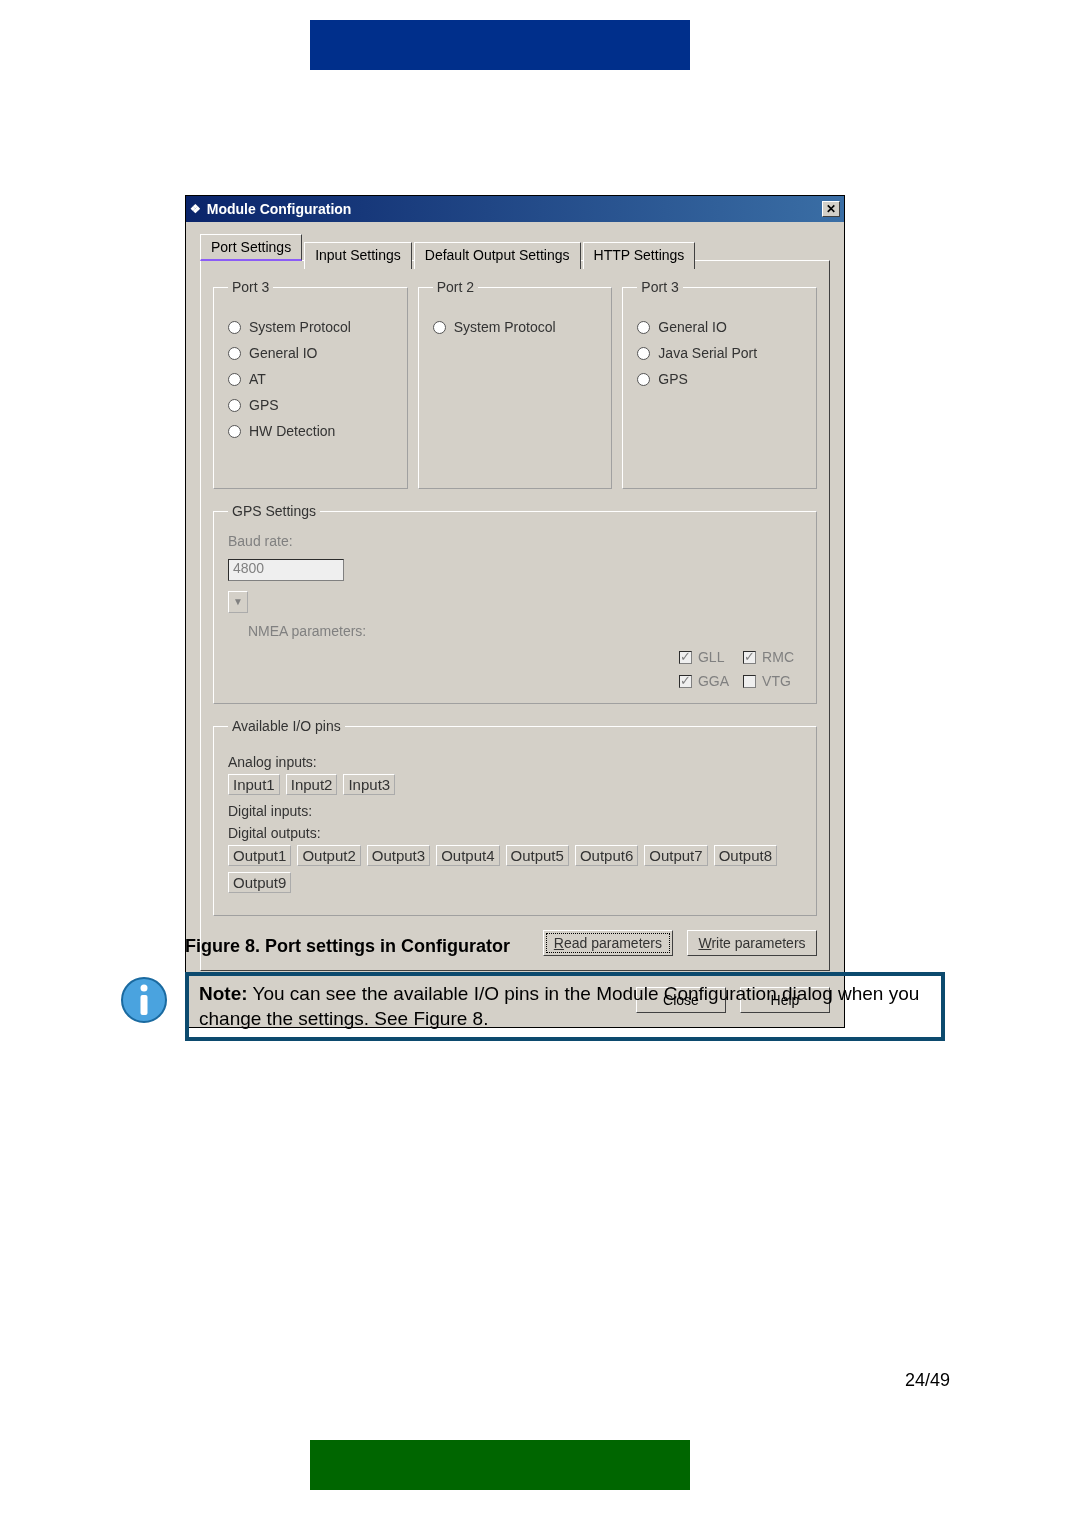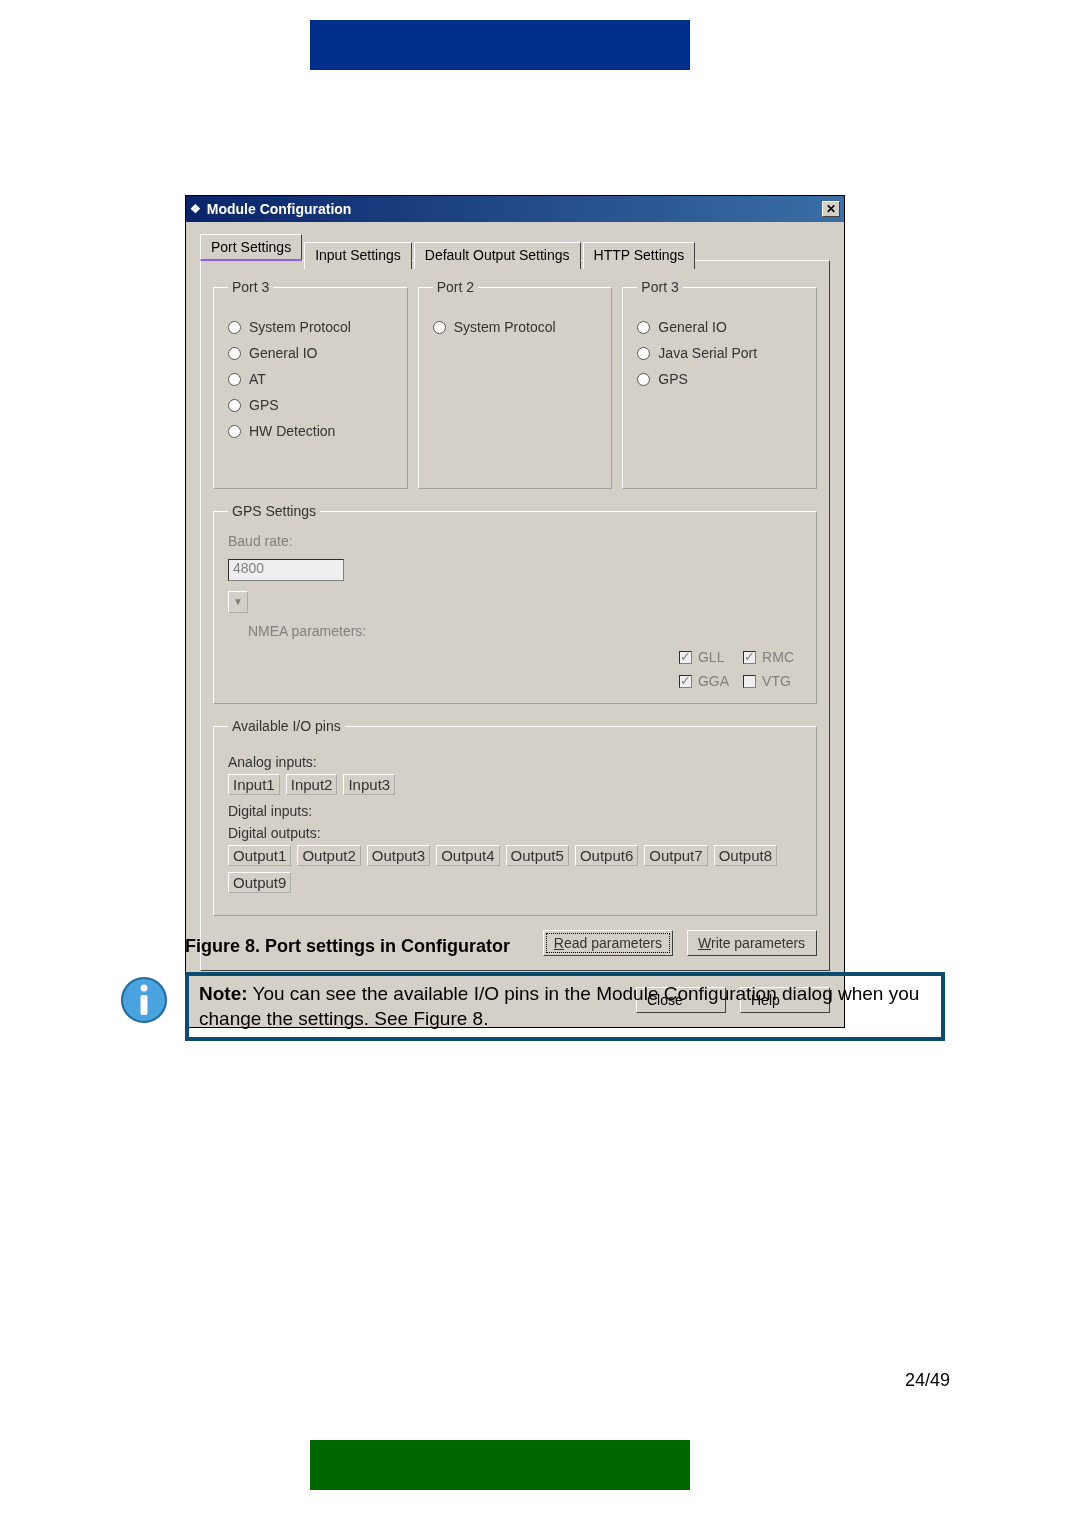--- a/index.html
+++ b/index.html
@@ -167,21 +167,21 @@
   }
   .btnrow { display: flex; justify-content: flex-end; gap: 14px; margin-top: 14px; }
   .btnrow2 { display: flex; justify-content: flex-end; gap: 14px; }
   .winbtn {
     min-width: 130px;
     padding: 4px 10px;
     font-size: 14px;
     background: #d4d0c8;
     border: 1px solid #404040;
     border-top-color:#fff; border-left-color:#fff;
-    text-align: left;
+    text-align: center;
   }
   .winbtn.focus { outline: 1px dotted #000; outline-offset: -4px; }
   .first-letter { text-decoration: underline; }
   .caption {
     position: absolute;
     top: 936px; left: 185px;
     font-weight: bold;
     font-size: 18px;
   }
   .note-box {

